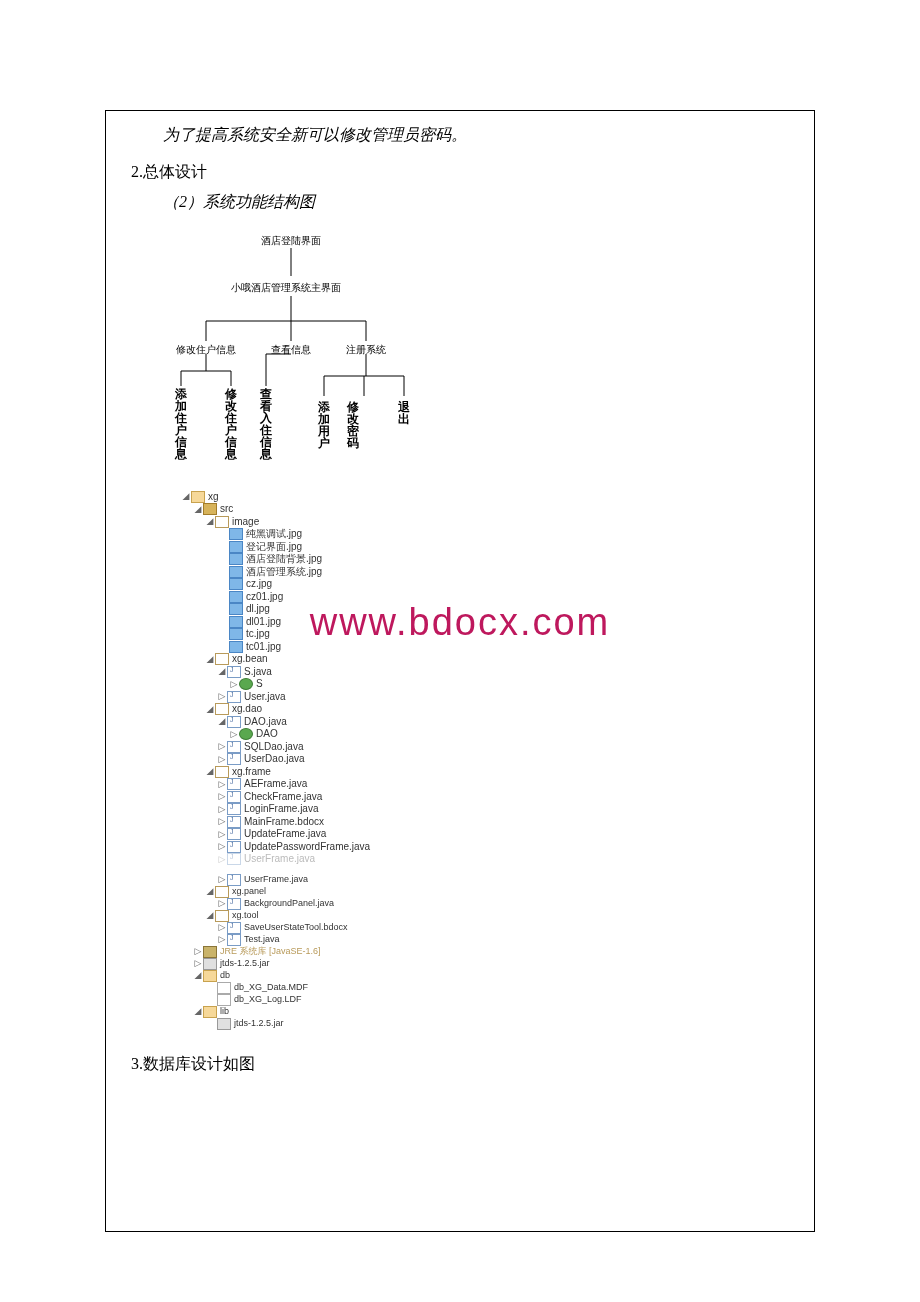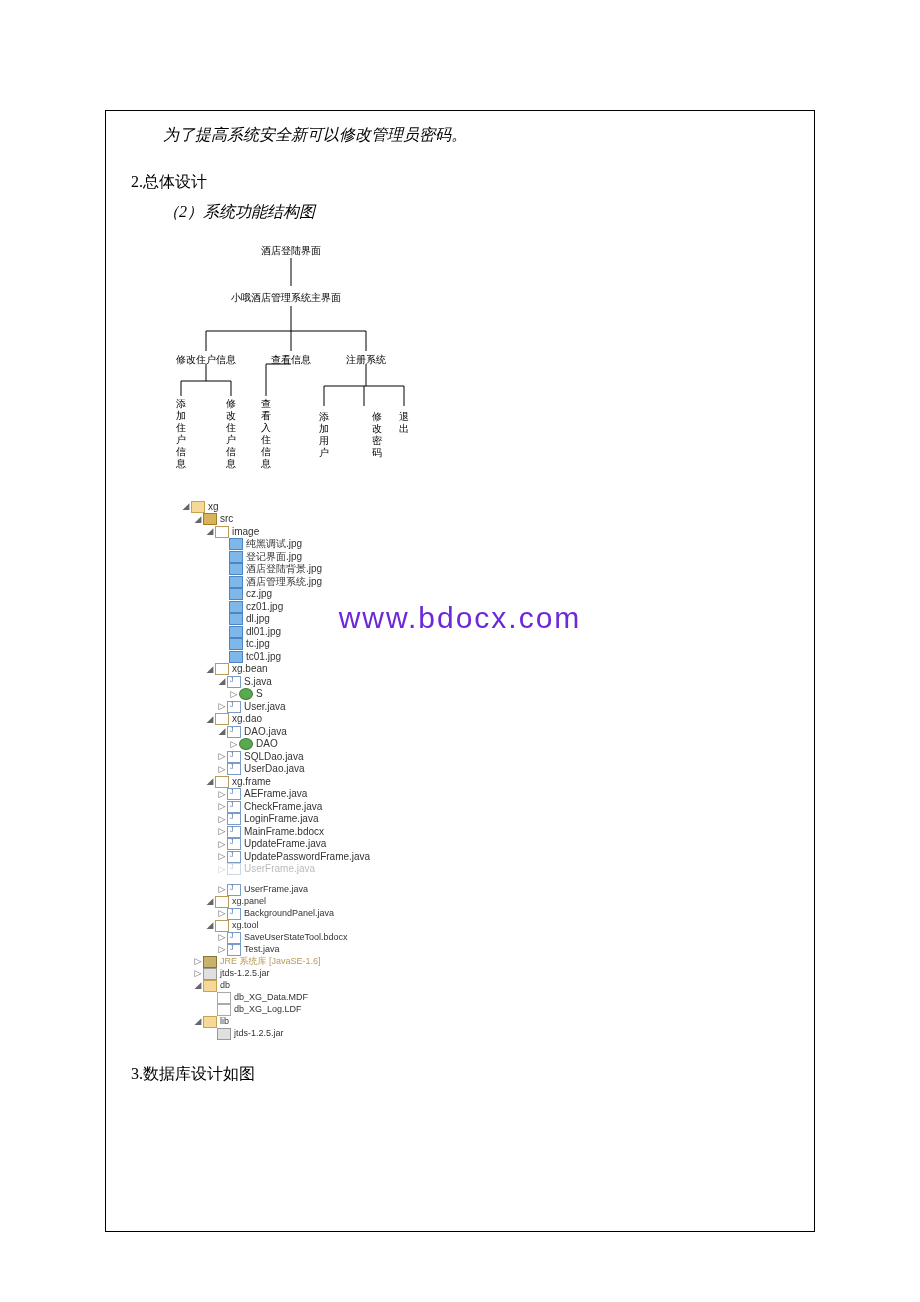--- a/index.html
+++ b/index.html
@@ -21,47 +21,48 @@
     line-height: 1.7;
     margin: 0;
     padding: 0 25px;
   }
   .indent { text-indent: 2em; font-style: italic; }
   .watermark {
     position: absolute;
     top: 490px;
     left: 50%;
     transform: translateX(-50%);
-    font-size: 30px;
-    color: #6d28d9;
+    font-size: 38px;
+    color: #be185d;
     font-family: Arial, sans-serif;
     letter-spacing: 2px;
     z-index: 0;
     pointer-events: none;
     white-space: nowrap;
   }
   .diagram {
     position: relative;
     height: 260px;
     margin: 10px 0 5px 0;
     z-index: 1;
   }
   .diagram .node {
     position: absolute;
     font-size: 10px;
     color: #000;
     white-space: nowrap;
   }
   .diagram .vtext {
     position: absolute;
-    font-size: 10px;
+    font-size: 12px;
     color: #000;
     width: 12px;
     text-align: center;
     line-height: 12px;
+    font-weight: bold;
   }
   .diagram svg {
     position: absolute;
     top: 0; left: 0;
   }
 
   .tree {
     font-family: "Microsoft YaHei", Arial, sans-serif;
     font-size: 10px;
     color: #333;
@@ -91,21 +92,21 @@
   .section3 { margin-top: 20px; }
 </style>
 </head>
 <body>
 
 <div class="page-border">
 
   <div class="watermark">www.bdocx.com</div>
 
   <p class="para indent">为了提高系统安全新可以修改管理员密码。</p>
-  <p class="para" style="margin-top:20px;">2.总体设计</p>
+  <p class="para" style="margin-top:10px;">2.总体设计</p>
   <p class="para indent" style="margin-top:3px;">（2）系统功能结构图</p>
 
   <div class="diagram">
     <svg width="710" height="260">
       <g stroke="#000" stroke-width="1" fill="none">
 
         <line x1="185" y1="22" x2="185" y2="50"></line>
 
         <line x1="185" y1="70" x2="185" y2="95"></line>
         <line x1="100" y1="95" x2="260" y2="95"></line>
@@ -132,21 +133,21 @@
     <div class="node" style="left:155px; top:8px;">酒店登陆界面</div>
     <div class="node" style="left:125px; top:55px;">小哦酒店管理系统主界面</div>
     <div class="node" style="left:70px; top:117px;">修改住户信息</div>
     <div class="node" style="left:165px; top:117px;">查看信息</div>
     <div class="node" style="left:240px; top:117px;">注册系统</div>
 
     <div class="vtext" style="left:69px; top:162px;">添加住户信息</div>
     <div class="vtext" style="left:119px; top:162px;">修改住户信息</div>
     <div class="vtext" style="left:154px; top:162px;">查看入住信息</div>
     <div class="vtext" style="left:212px; top:175px;">添加用户</div>
-    <div class="vtext" style="left:265px; top:175px;">修改密码</div>
+    <div class="vtext" style="left:241px; top:175px;">修改密码</div>
     <div class="vtext" style="left:292px; top:175px;">退出</div>
   </div>
 
   <div class="tree">
     <div class="row">
         <span class="caret">◢</span>
         <span class="ico ico-proj"></span>
         <span>xg</span>
       </div>
     <div class="row">

